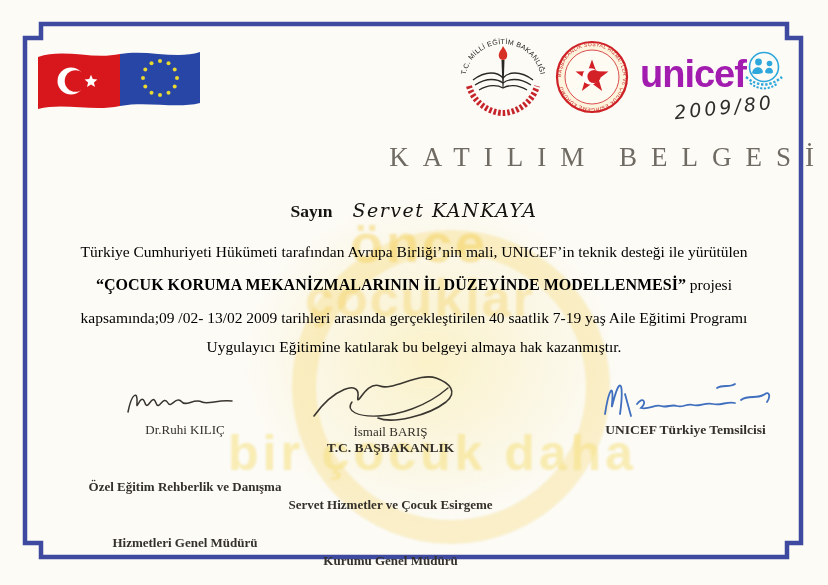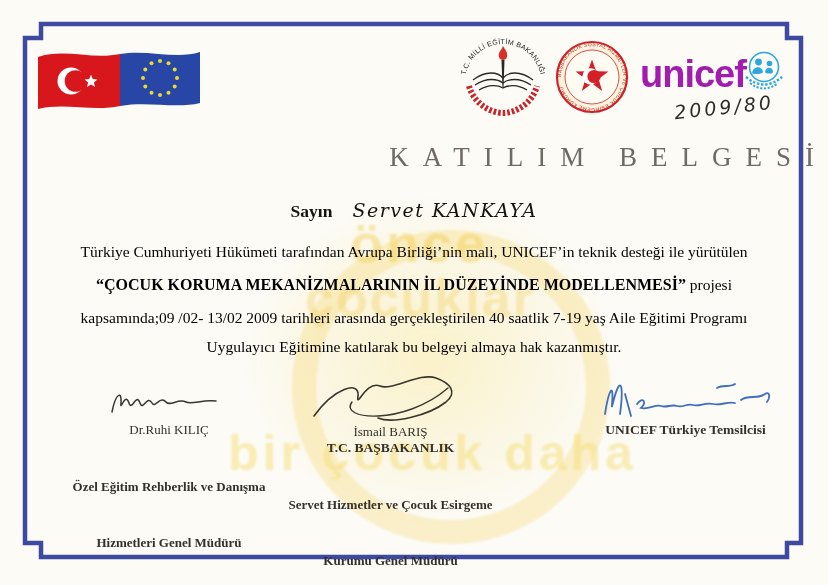--- a/index.html
+++ b/index.html
@@ -35,21 +35,21 @@
   
   .bodyline{left:44px;right:44px;text-align:center;font-size:15.5px;color:#000000;}
   #line1{top:243px;} #line2{top:276px;} #line3{top:309px;} #line4{top:338px;}
   #line2 .b{font-weight:bold;font-size:16px;}
   
   .sig-block{text-align:center;color:#34302a;}
   .sig-block svg{display:block;margin:0 auto;}
   .sig-name{font-size:13px;line-height:1.2;}
   .sig-org{font-size:13.5px;font-weight:bold;line-height:1.2;}
   .sig-dept{font-size:13px;font-weight:bold;line-height:1.2;margin-top:41px;}
-  #sig-left{left:44px;top:382px;width:250px;}
+  #sig-left{left:60px;top:382px;width:250px;}
   #sig-mid{left:283px;top:372px;width:215px;text-align:center;}
   #sig-right{left:568px;top:376px;width:235px;}
 </style>
 </head>
 <body>
 
 <div id="cert">
 
   <div class="abs wm" id="wm-glow"></div>
   <div class="abs wm" id="wm-ring"></div>

